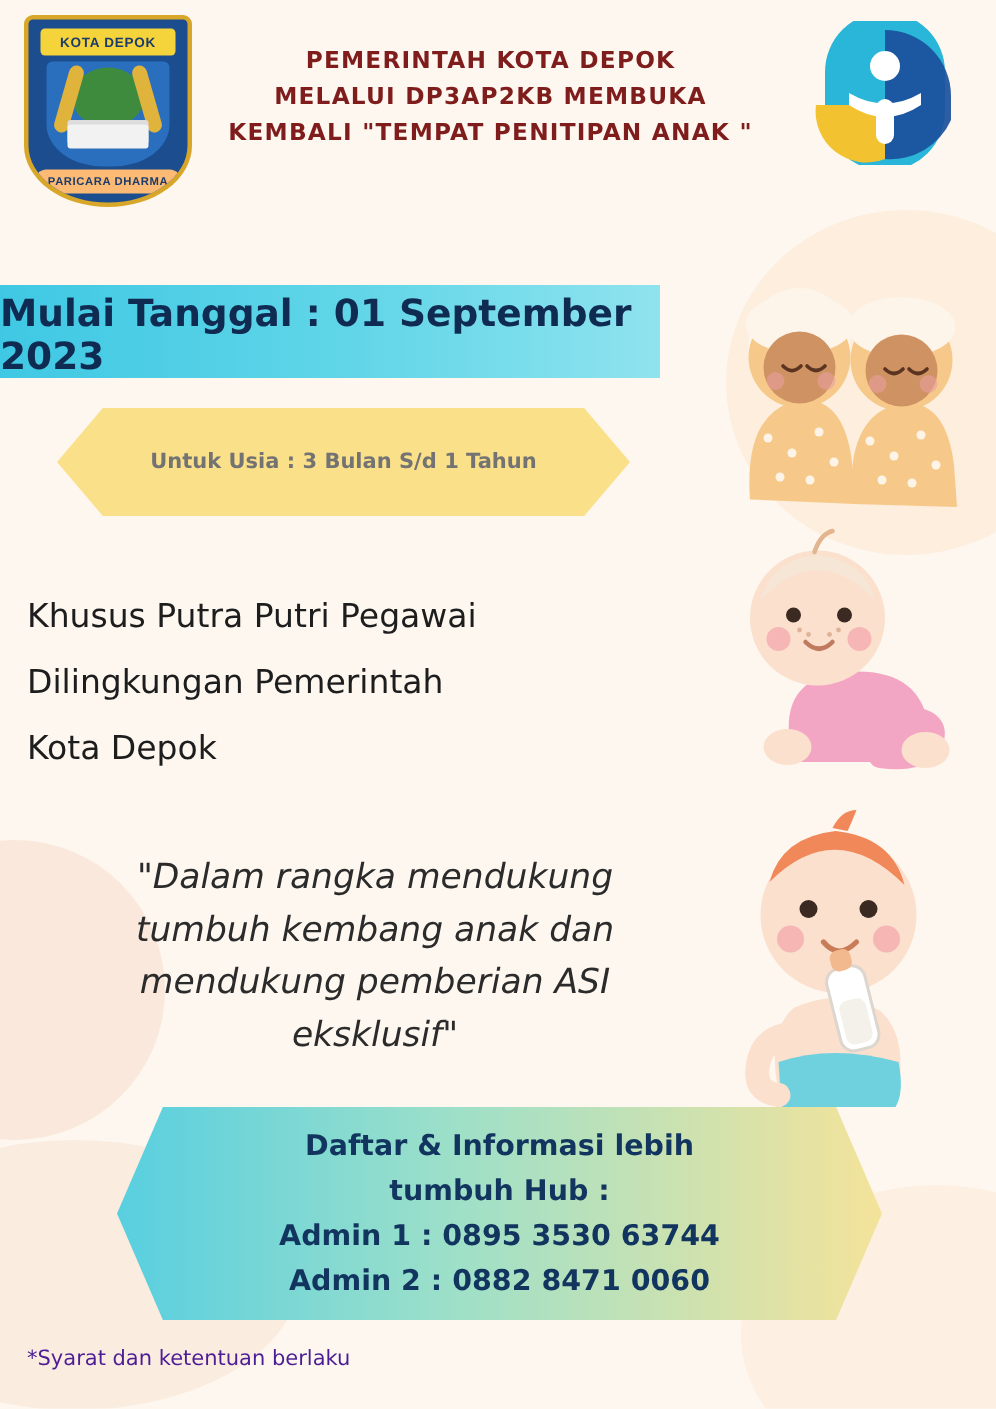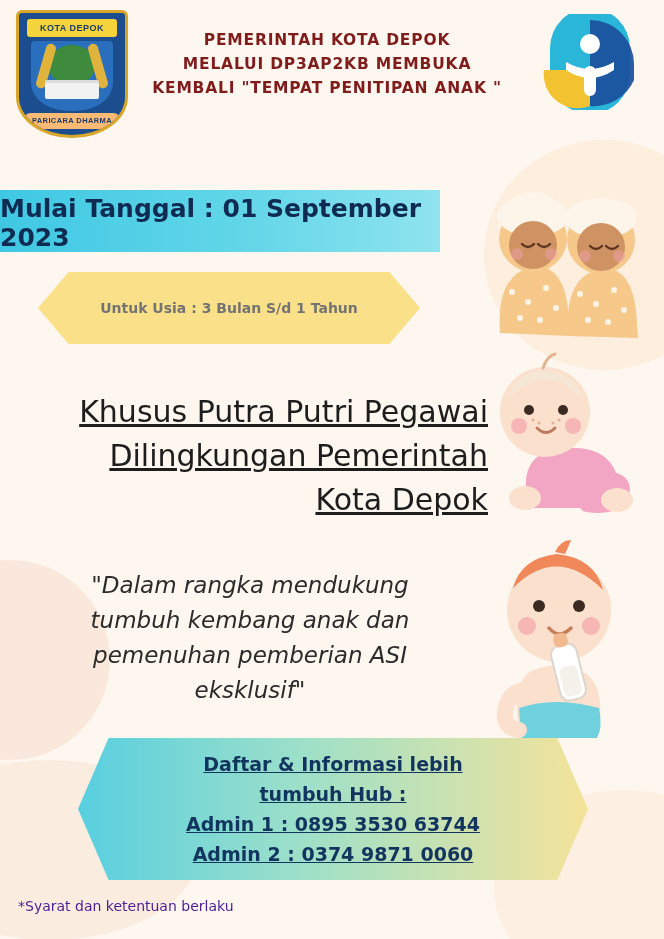--- a/index.html
+++ b/index.html
@@ -193,26 +193,25 @@
     font-size: 14px;
     font-family: "DejaVu Sans", sans-serif;
   }
 
   
   .headline {
     position: absolute;
     left: 18px;
     top: 390px;
     width: 470px;
-    text-align: right;
+    text-align: left;
     color: #1d1d1d;
-    font-size: 30px;
+    font-size: 22px;
     line-height: 44px;
     font-family: "DejaVu Sans", sans-serif;
-    text-decoration: underline;
   }
   .headline div { white-space: nowrap; }
 
   
   .quote {
     position: absolute;
     left: 30px;
     top: 568px;
     width: 440px;
     color: #2b2b2b;
@@ -241,21 +240,20 @@
     align-items: center;
     justify-content: center;
     gap: 2px;
   }
   .banner-contact div {
     color: #12355f;
     font-weight: bold;
     font-size: 19px;
     font-family: "DejaVu Sans", sans-serif;
     line-height: 28px;
-    text-decoration: underline;
   }
 
   .footnote {
     position: absolute;
     left: 18px;
     top: 898px;
     color: #4c1d95;
     font-weight: normal;
     font-size: 14px;
     font-family: "DejaVu Sans", sans-serif;
@@ -318,29 +316,29 @@
 
   <div class="headline">
     <div>Khusus Putra Putri Pegawai</div>
     <div>Dilingkungan Pemerintah</div>
     <div>Kota Depok</div>
   </div>
 
   <div class="quote">
     <div class="l1">"Dalam rangka mendukung</div>
     <div class="l2">tumbuh kembang anak dan</div>
-    <div class="l3">pemenuhan pemberian ASI</div>
+    <div class="l3">mendukung pemberian ASI</div>
     <div class="l4">eksklusif"</div>
   </div>
 
   <div class="banner-contact">
     <div>Daftar &amp; Informasi lebih</div>
     <div>tumbuh Hub :</div>
     <div>Admin 1 : 0895 3530 63744</div>
-    <div>Admin 2 : 0374 9871 0060</div>
+    <div>Admin 2 : 0882 8471 0060</div>
   </div>
 
   <div class="footnote">*Syarat dan ketentuan berlaku</div>
 
   <svg class="illus illus-twins" width="190" height="175" viewBox="0 0 190 175">
 
     <g>
       <path d="M30 165 Q26 110 58 100 Q92 92 98 140 L100 168 Z" fill="#f6c98a"></path>
       <circle cx="63" cy="70" r="34" fill="#f6c98a"></circle>
       <path d="M29 70 A34 34 0 0 1 97 70 L97 58 A34 34 0 0 0 29 58 Z" fill="#fdf4ea"></path>

